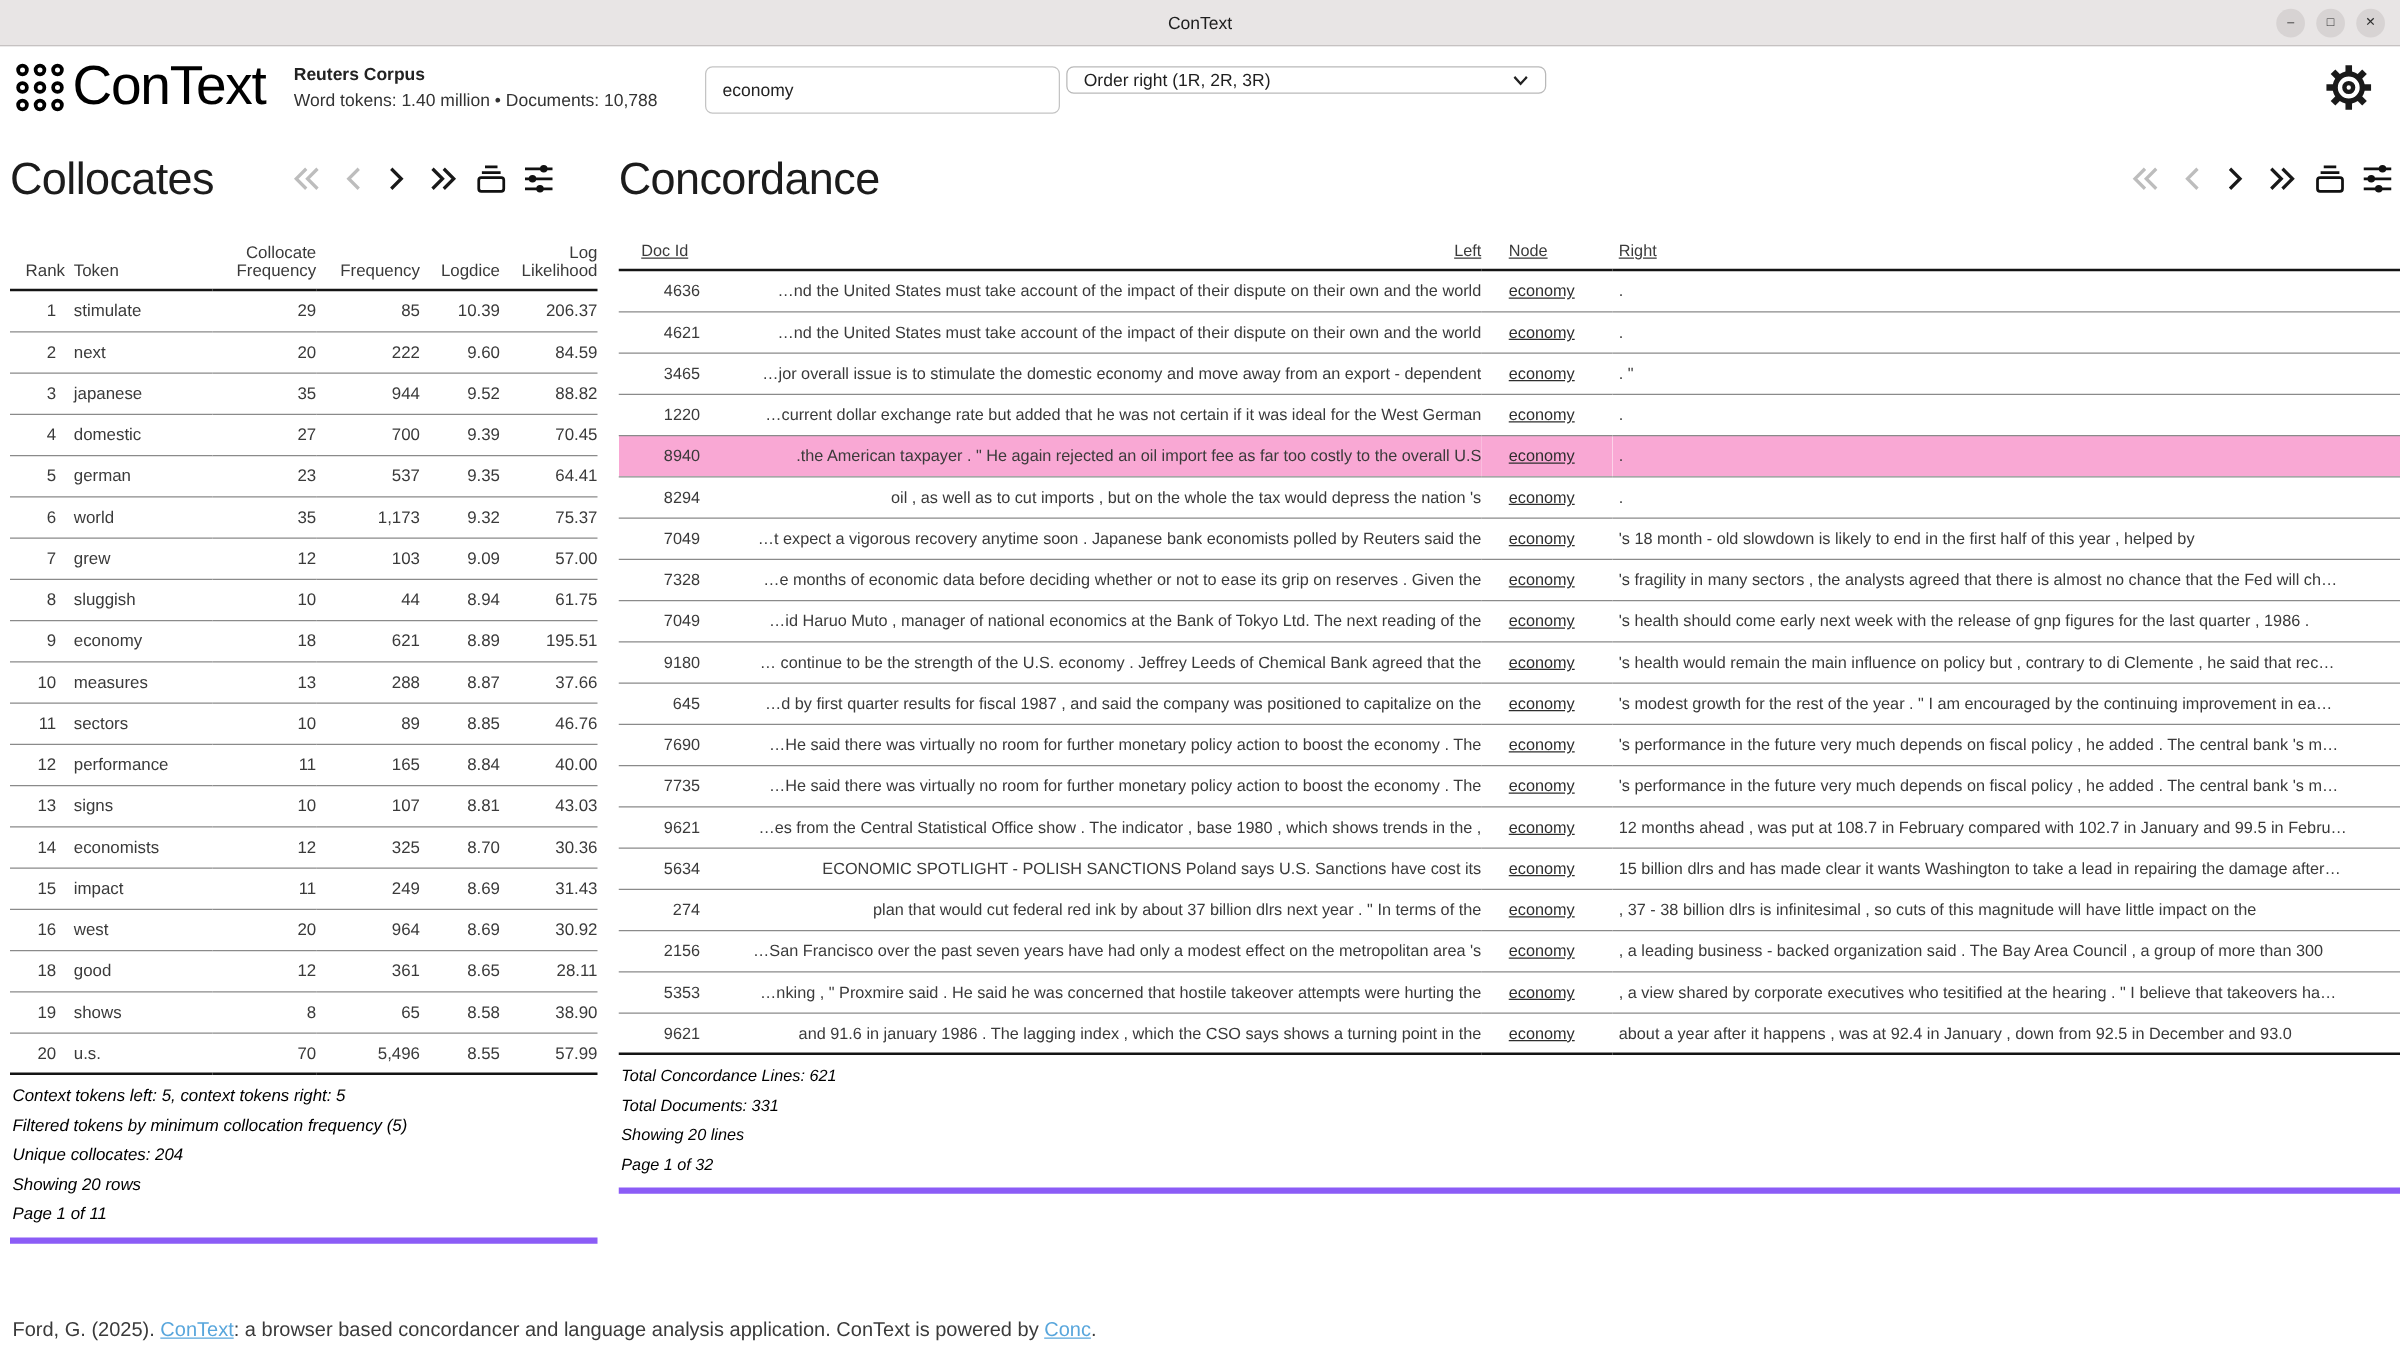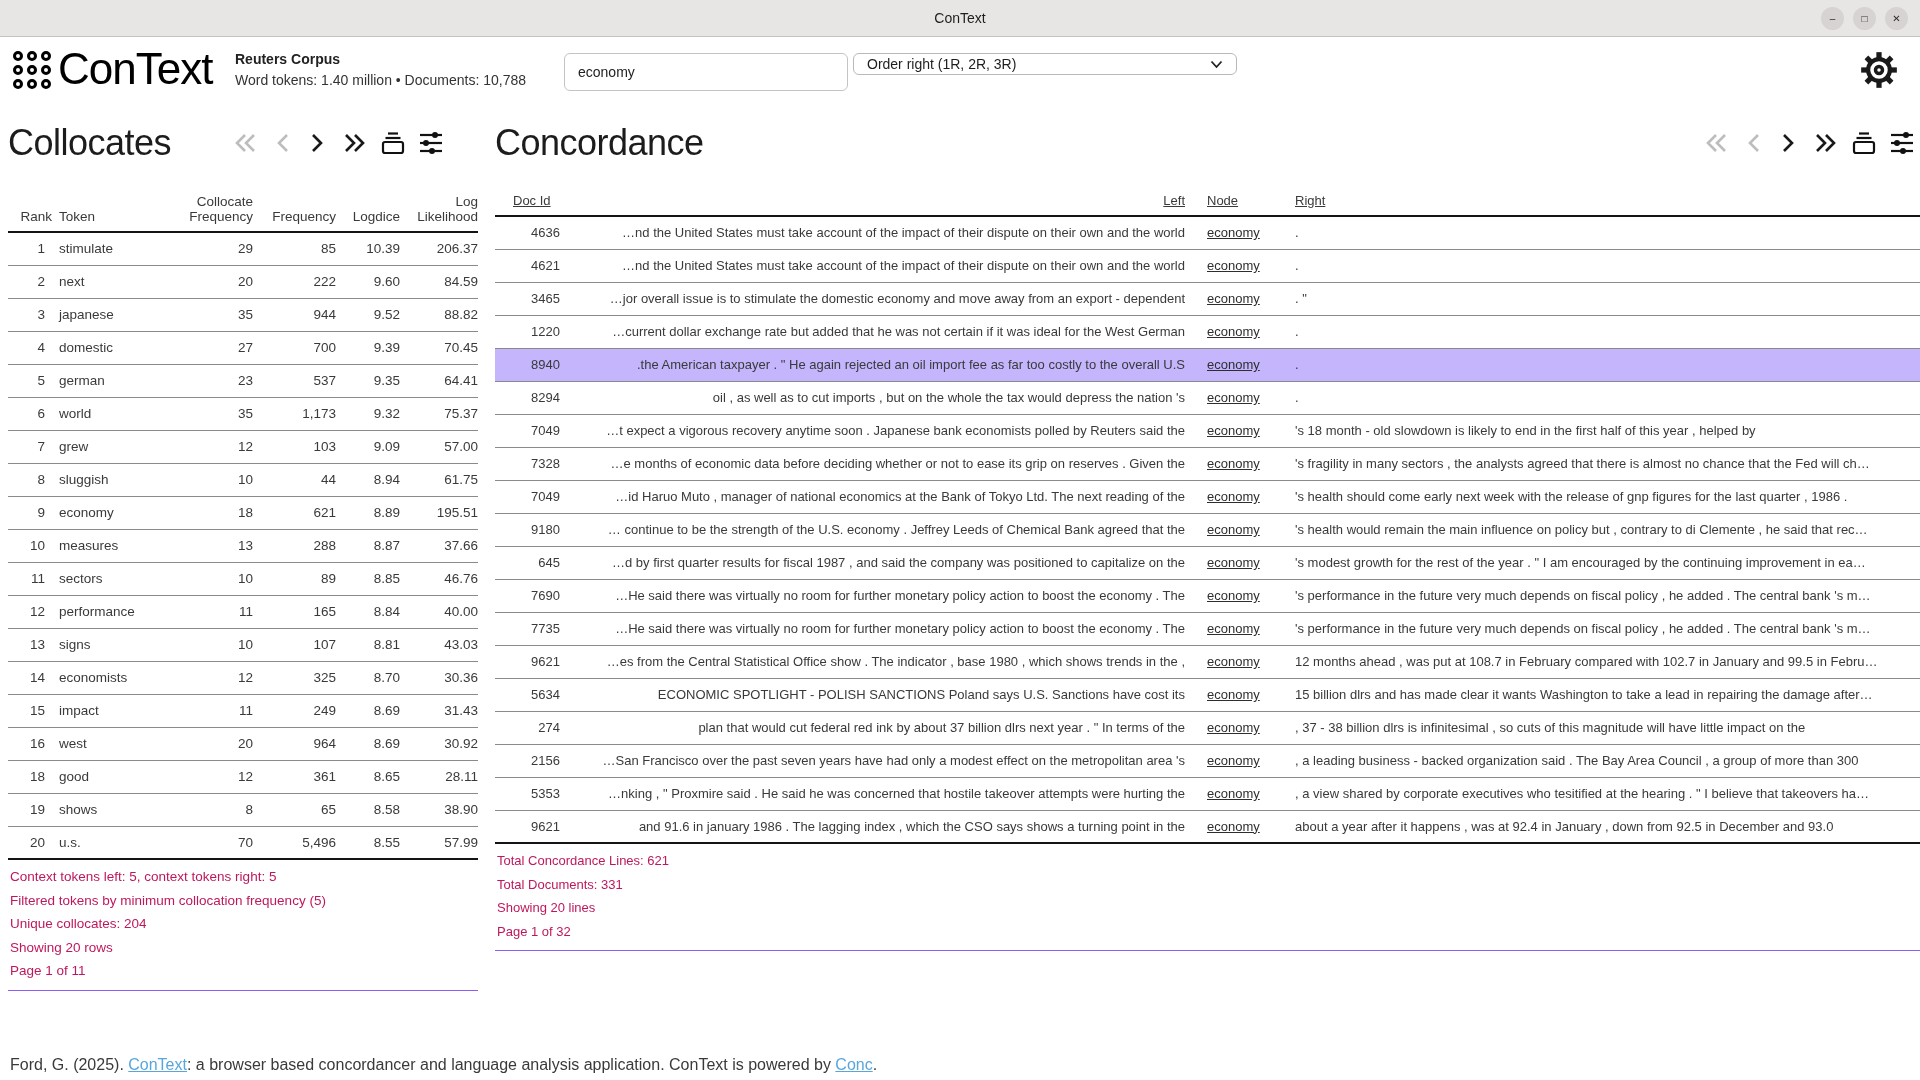--- a/index.html
+++ b/index.html
@@ -66,23 +66,23 @@
   .panel.concordance thead th { height:48px;text-decoration:underline; }
   .ta-r { text-align:right; }
   .ta-l { text-align:left; }
   td.rank { padding-right:7px; }
   td.token { padding-left:7px; }
   th.docid { padding-left:18px; }
   td.docid { text-align:right; }
   th.node, td.node { padding-left:22px; }
   th.rightc, td.rightc { padding-left:5px; }
   td.node span { text-decoration:underline; color:#2e2e2e; cursor:pointer; }
-  tr.highlight { background:#c4b5fd; }
+  tr.highlight { background:#f9a8d4; }
   
-  .summary { font-size:13.5px; color:#be185d; line-height:23.5px; padding:5px 0 7px 2px; border-bottom:1px solid #8b5cf6; }
+  .summary { font-size:13.5px; color:#000000; line-height:23.5px; padding:5px 0 7px 2px; border-bottom:5px solid #8b5cf6;font-style:italic; }
   .panel.concordance .summary { font-size:13px; }
   
   .footer { position:absolute; left:10px; top:1056px; font-size:16px; color:#3a3a3a; }
   .footer a { color:#58a6dc; text-decoration:underline; cursor:pointer; }
 </style>
 </head>
 <body>
 
 <div class="titlebar">
   <span class="tb-title">ConText</span>

